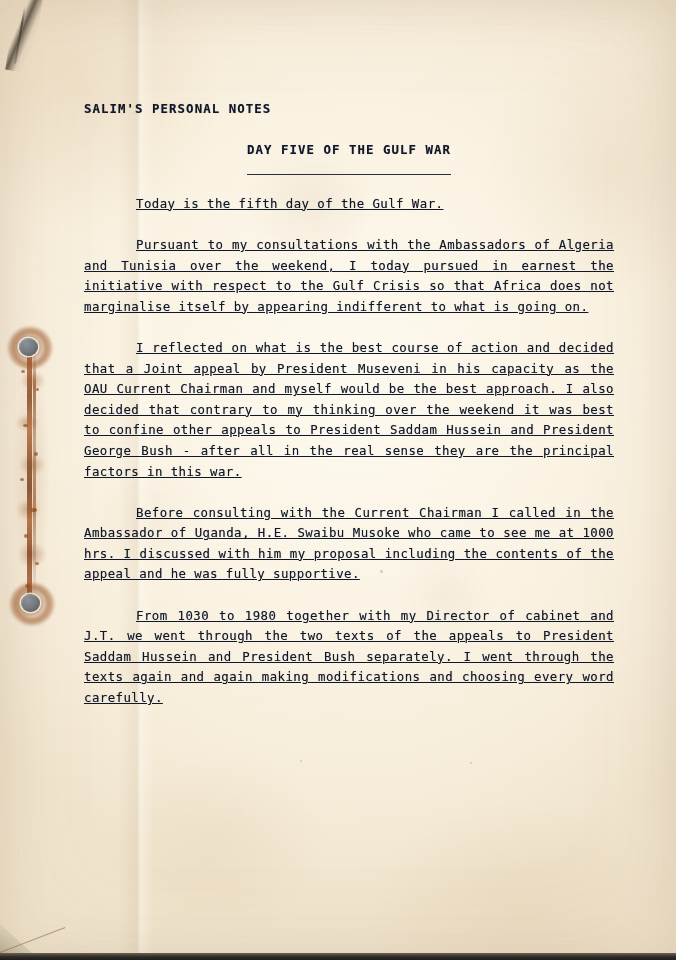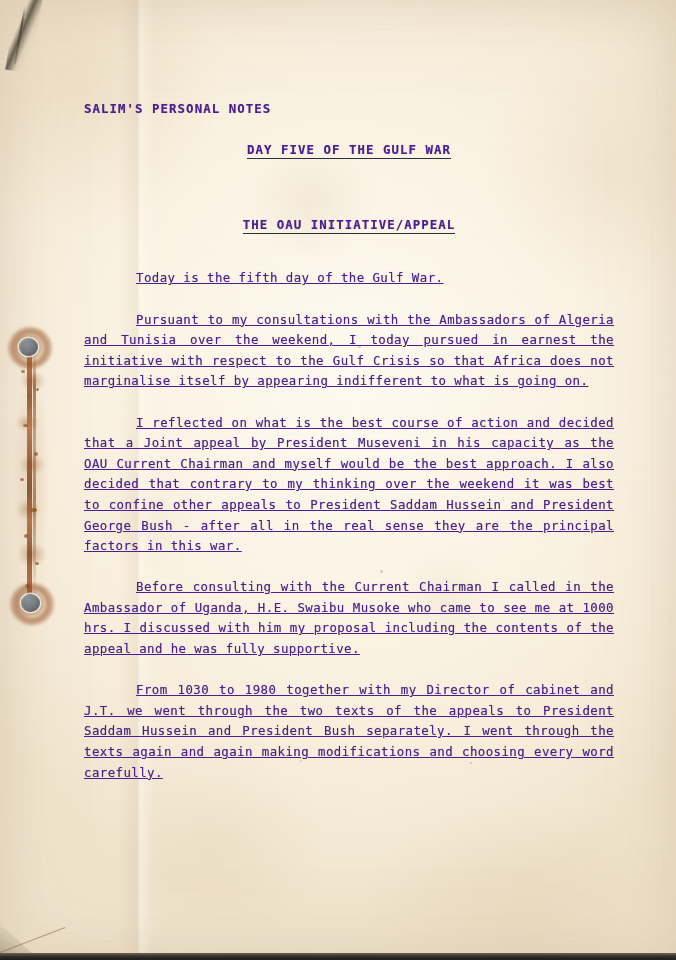--- a/index.html
+++ b/index.html
@@ -199,21 +199,21 @@
   .sheet {
     position: absolute;
     inset: 0;
     padding: 0;
   }
   .typed {
     position: absolute;
     left: 84px;
     right: 62px;
     top: 99px;
-    color: #4c1d95;
+    color: #0f172a;
     font-size: 12.4px;
     line-height: 20.6px;
     letter-spacing: .42px;
     text-shadow: 0 0 .7px rgba(43,47,60,.50);
   }
   .typed p, .typed div { margin: 0; }
 
   .head-line {
     font-weight: bold;
     letter-spacing: 1.05px;
@@ -221,21 +221,21 @@
   }
   .head-sub {
     text-align: center;
     margin-top: 20.6px !important;
     font-weight: bold;
     letter-spacing: 1.05px;
   }
   .head-sub span,
   .doc-title span {
     border-bottom: 1.4px solid #2b2f3c;
-    padding-bottom: 1px;
+    padding-bottom: 17px;
   }
   .doc-title {
     text-align: center;
     font-weight: bold;
     letter-spacing: 1.05px;
     margin-top: 54px !important;
   }
 
   .para {
     text-align: justify;
@@ -266,21 +266,20 @@
   <div class="paper-fold"></div>
 
   <div class="sheet">
     <div class="typed">
 
       <div class="head-line">SALIM'S PERSONAL NOTES</div>
 
 
       <div class="head-sub"><span>DAY FIVE OF THE GULF WAR</span></div>
 
-      <div class="doc-title"><span>THE OAU INITIATIVE/APPEAL</span></div>
 
       <p class="para first-body"><span class="indent"></span><span>Today is the fifth day of the Gulf War.</span></p>
 
       <p class="para"><span class="indent"></span><span>Pursuant to my consultations with the Ambassadors of Algeria and Tunisia over the weekend, I today pursued in earnest the initiative with respect to the Gulf Crisis so that Africa does not marginalise itself by appearing indifferent to what is going on.</span></p>
 
       <p class="para"><span class="indent"></span><span>I reflected on what is the best course of action and decided that a Joint appeal by President Museveni in his capacity as the OAU Current Chairman and myself would be the best approach.  I also decided that contrary to my thinking over the weekend it was best to confine other appeals to President Saddam Hussein and President George Bush - after all in the real sense they are the principal factors in this war.</span></p>
 
       <p class="para"><span class="indent"></span><span>Before consulting with the Current Chairman I called in the Ambassador of Uganda, H.E. Swaibu Musoke who came to see me at 1000 hrs.  I discussed with him my proposal including the contents of the appeal and he was fully supportive.</span></p>
 
       <p class="para"><span class="indent"></span><span>From 1030 to 1980 together with my Director of cabinet and J.T. we went through the two texts of the appeals to President Saddam Hussein and President Bush separately.  I went through the texts again and again making modifications and choosing every word carefully.</span></p>

